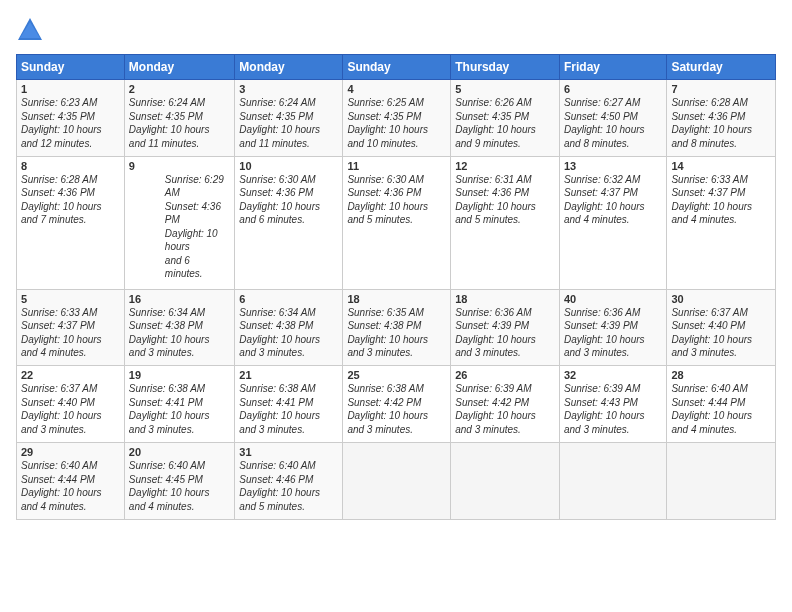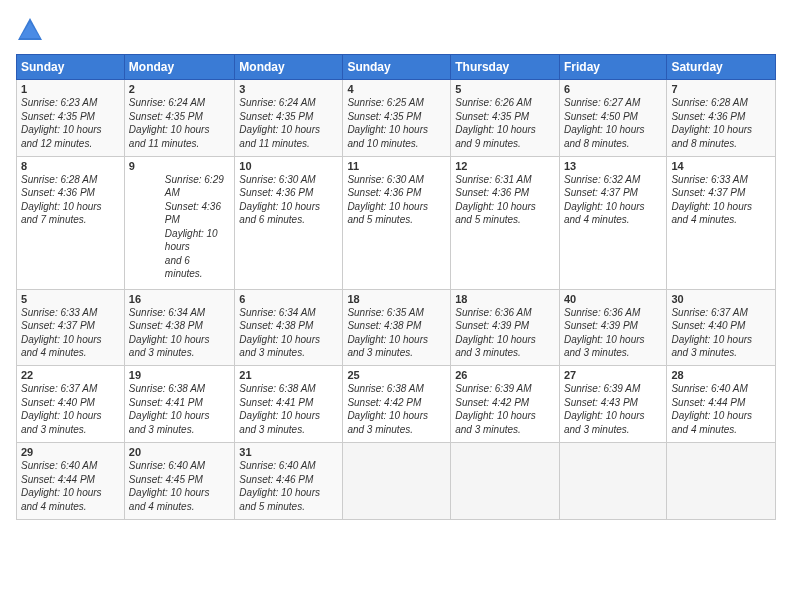--- a/index.html
+++ b/index.html
@@ -321,21 +321,21 @@
 and 3 minutes.</div>
           </td>
           <td>
             <span class="day-num">26</span>
             <div class="day-info" style="white-space: pre-line;">Sunrise: 6:39 AM
 Sunset: 4:42 PM
 Daylight: 10 hours
 and 3 minutes.</div>
           </td>
           <td>
-            <span class="day-num">27</span>
+            <span class="day-num">32</span>
             <div class="day-info" style="white-space: pre-line;">Sunrise: 6:39 AM
 Sunset: 4:43 PM
 Daylight: 10 hours
 and 3 minutes.</div>
           </td>
           <td>
             <span class="day-num">28</span>
             <div class="day-info" style="white-space: pre-line;">Sunrise: 6:40 AM
 Sunset: 4:44 PM
 Daylight: 10 hours

